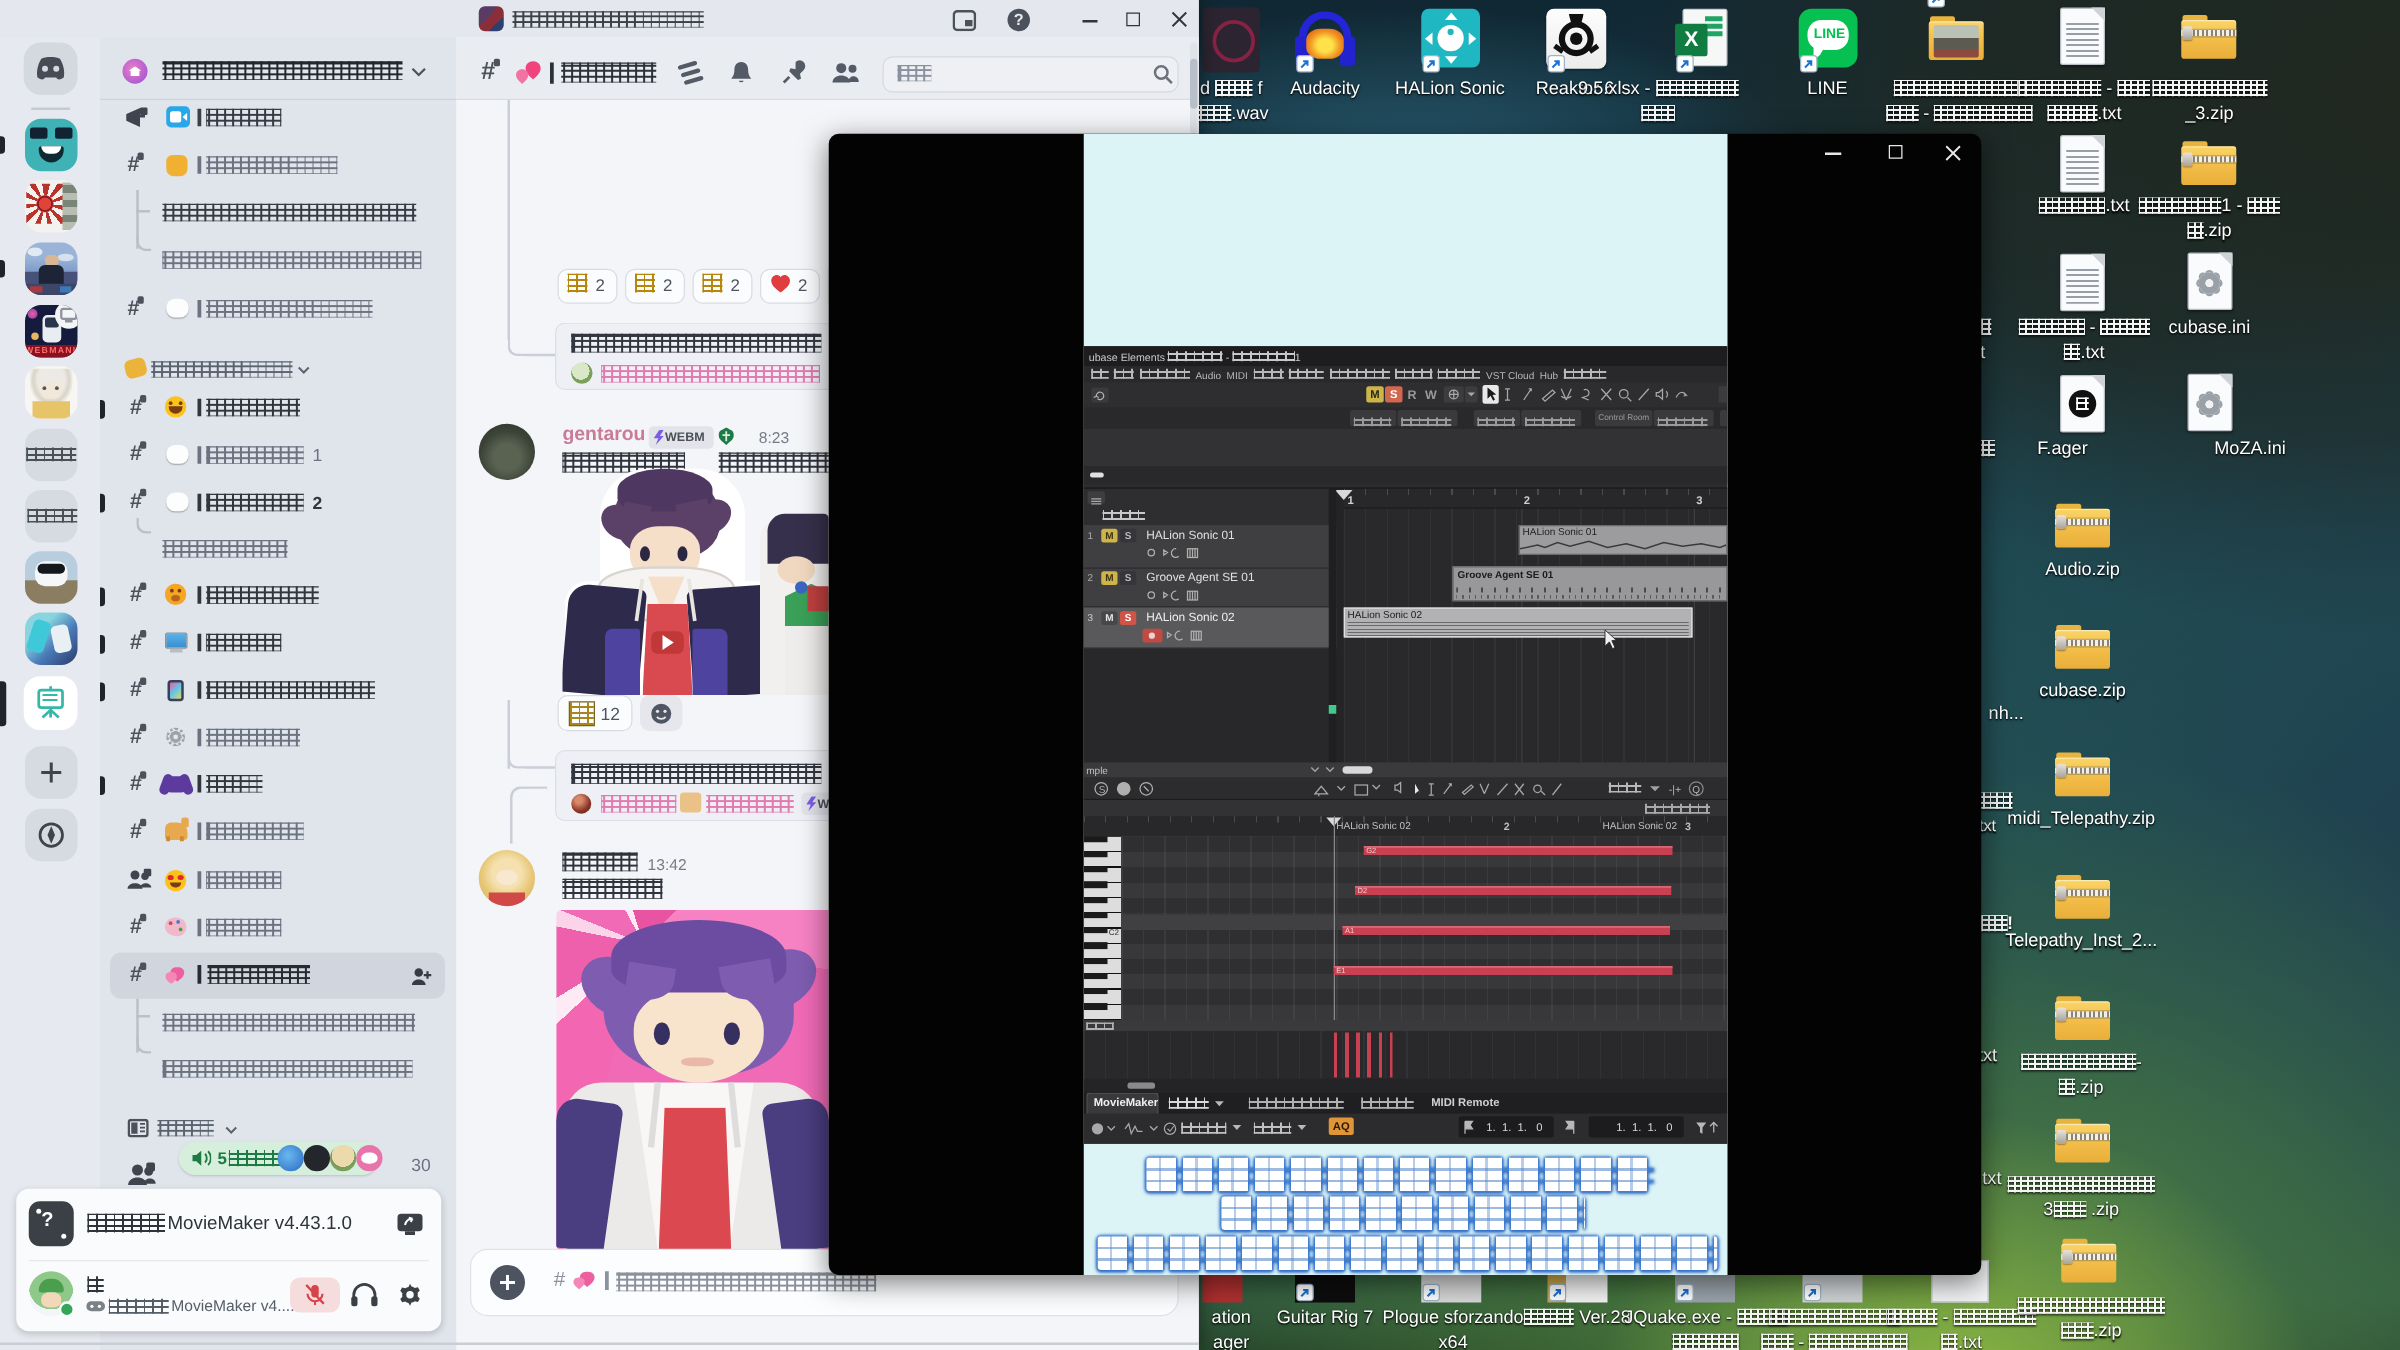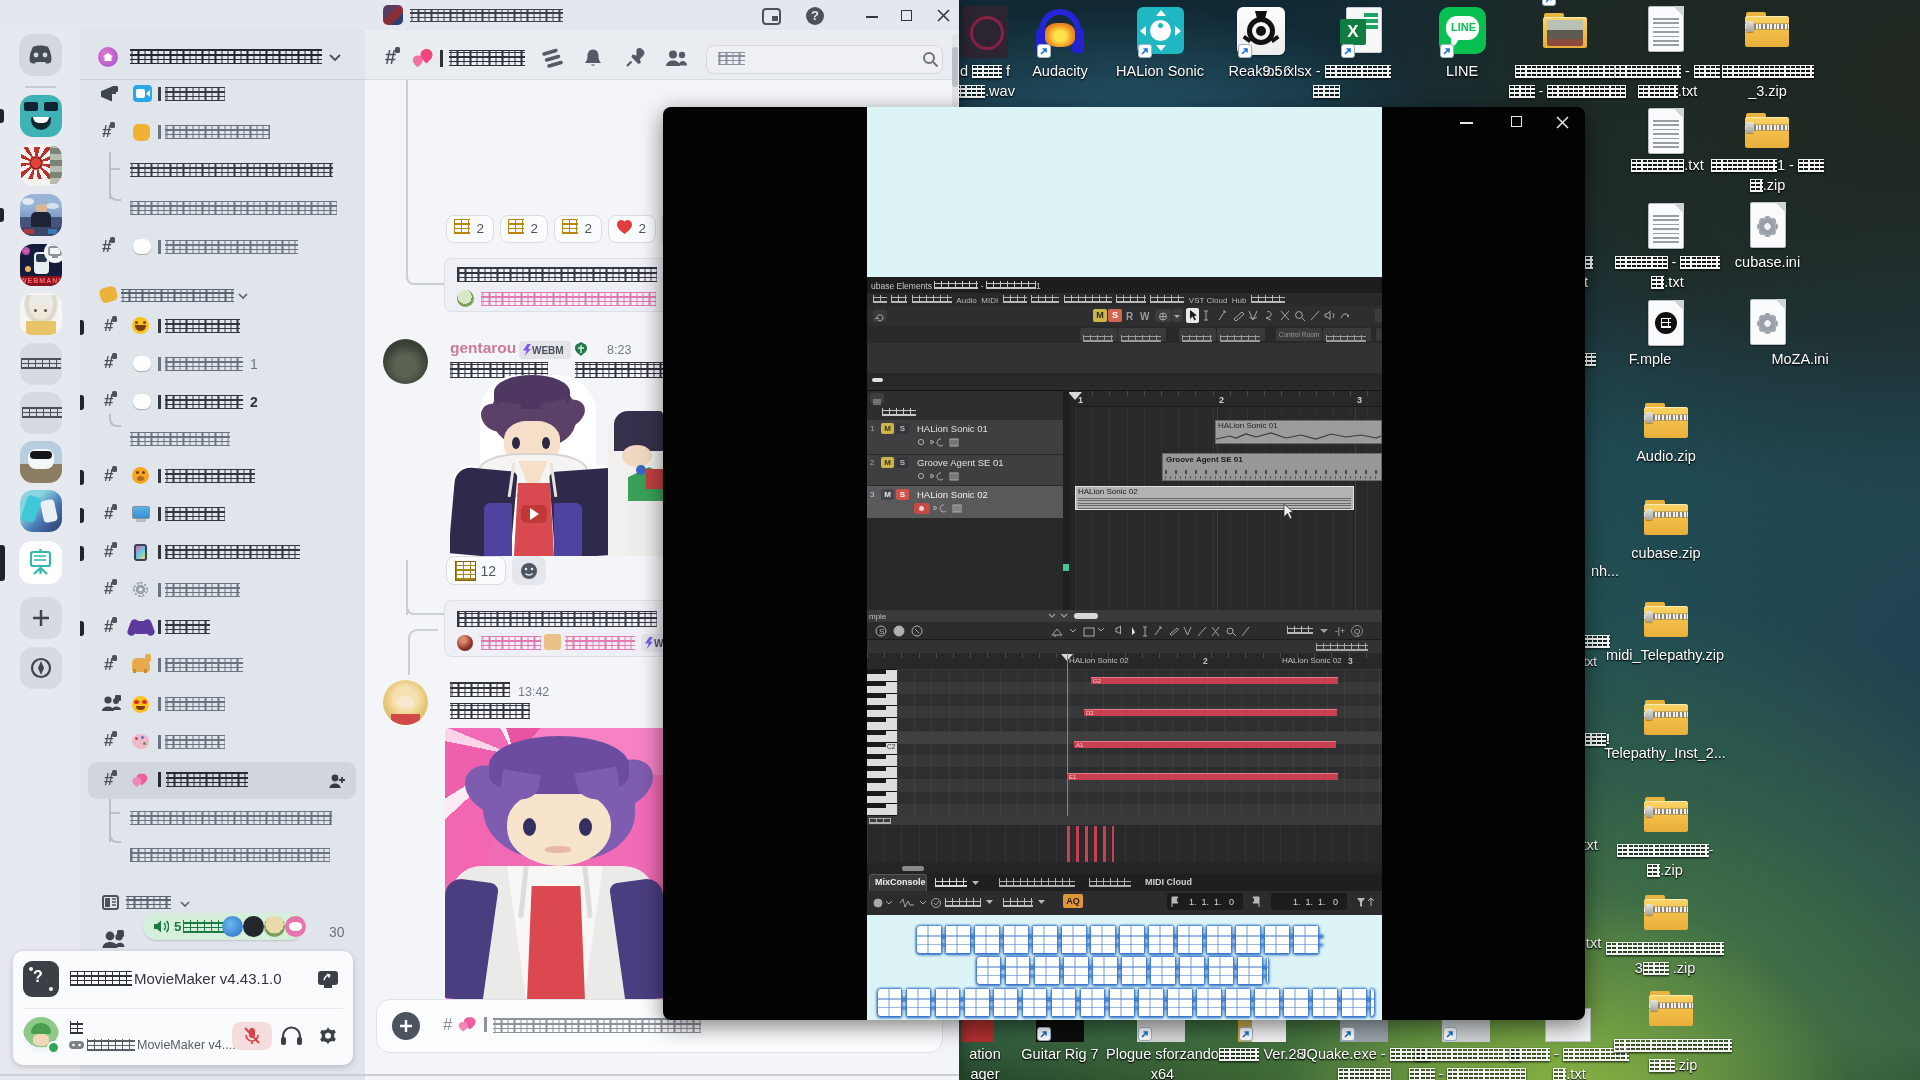--- a/index.html
+++ b/index.html
@@ -155,21 +155,21 @@
         <div class="gear" style="left:9px;top:16px"></div>
       </div>
 <div class="dl" style="left:1690px;top:252px;width:155px">cubase.ini</div>
 
 <div class="dl" style="left:1505px;top:349px;width:155px"><span class="q" style="width:26px"></span></div>
 <div class="a" style="left:1648px;top:300px">
         <div class="pg" style="left:0;top:0"></div>
         <div class="a" style="left:7px;top:12px;width:22px;height:22px;background:#111;border-radius:50%"></div>
         <div class="q" style="position:absolute;left:13px;top:18px;width:10px;height:10px;--c:#fff"></div>
       </div>
-<div class="dl" style="left:1590px;top:349px;width:120px">F.mple</div>
+<div class="dl" style="left:1590px;top:349px;width:120px">F.ager</div>
 <div class="a" style="left:1750px;top:299px">
         <div class="pg" style="left:0;top:0"></div>
         <div class="gear" style="left:9px;top:16px"></div>
       </div>
 <div class="dl" style="left:1740px;top:349px;width:120px">MoZA.ini</div>
 
 <div class="a" style="left:1642px;top:397px">
         <div class="zipf"></div>
         <div class="zipz"></div>
       </div>
@@ -945,28 +945,28 @@
       
       <div class="a" style="left:0;top:539px;width:515px;height:9px;background:#3a3a3c"></div>
       <span class="q" style="position:absolute;left:2px;top:541px;--c:#b0b0b0;width:22px;height:6px"></span>
       <div class="a" style="left:0;top:548px;width:515px;height:38px;background:#29292b;background-image:repeating-linear-gradient(90deg,#323234 0 1px,transparent 1px 17.2px)"></div>
       <div class="a" style="left:200px;top:549px;width:47px;height:36px;background-image:repeating-linear-gradient(90deg,#c84052 0 3px,transparent 3px 9px)"></div>
       <div class="a" style="left:0;top:586px;width:515px;height:11px;background:#242426"></div>
       <div class="a" style="left:35px;top:589px;width:22px;height:5px;background:#8a8a8c;border-radius:2px"></div>
       
       <div class="a" style="left:0;top:597px;width:515px;height:17px;background:#1f1f21"></div>
       <div class="a" style="left:2px;top:597px;width:58px;height:17px;background:#39393b;border:1px solid #555;border-bottom:none;border-radius:3px 3px 0 0"></div>
-      <span class="t" style="left:8px;top:600px;font-size:9px;font-weight:bold;color:#f0f0f0">MixConsole</span>
+      <span class="t" style="left:8px;top:600px;font-size:9px;font-weight:bold;color:#f0f0f0">MovieMaker</span>
       <span class="q" style="position:absolute;left:68px;top:601px;--c:#d8d8d8;width:32px;height:9px"></span>
       <svg class="a" style="left:104px;top:603px" width="9" height="7">
             <path d="M1 1 l3.5 4 3.5 -4" fill="#b8b8b8"></path>
           </svg>
       <span class="q" style="position:absolute;left:132px;top:601px;--c:#b0b0b0;width:76px;height:9px"></span>
       <span class="q" style="position:absolute;left:222px;top:601px;--c:#b0b0b0;width:42px;height:9px"></span>
-      <span class="t" style="left:278px;top:600px;font-size:9px;font-weight:bold;color:#d0d0d0">MIDI Cloud</span>
+      <span class="t" style="left:278px;top:600px;font-size:9px;font-weight:bold;color:#d0d0d0">MIDI Remote</span>
       
       <div class="a" style="left:0;top:614px;width:515px;height:24px;background:#2c2c2e"></div>
       <svg class="a" style="left:5px;top:619px" width="120" height="14">
             <g stroke="#a8a8a8" stroke-width="1" fill="none">
               <circle cx="6" cy="7" r="4" fill="#a8a8a8"></circle>
               <path d="M14 5 l3 3 3 -3"></path>
               <path d="M28 7 l3 -4 2 8 3 -6 2 4 h4"></path>
               <path d="M48 5 l3 3 3 -3"></path>
               <circle cx="64" cy="7" r="4.5"></circle>
               <path d="M62 7 l2 2 3 -4" stroke-width=".9"></path>

